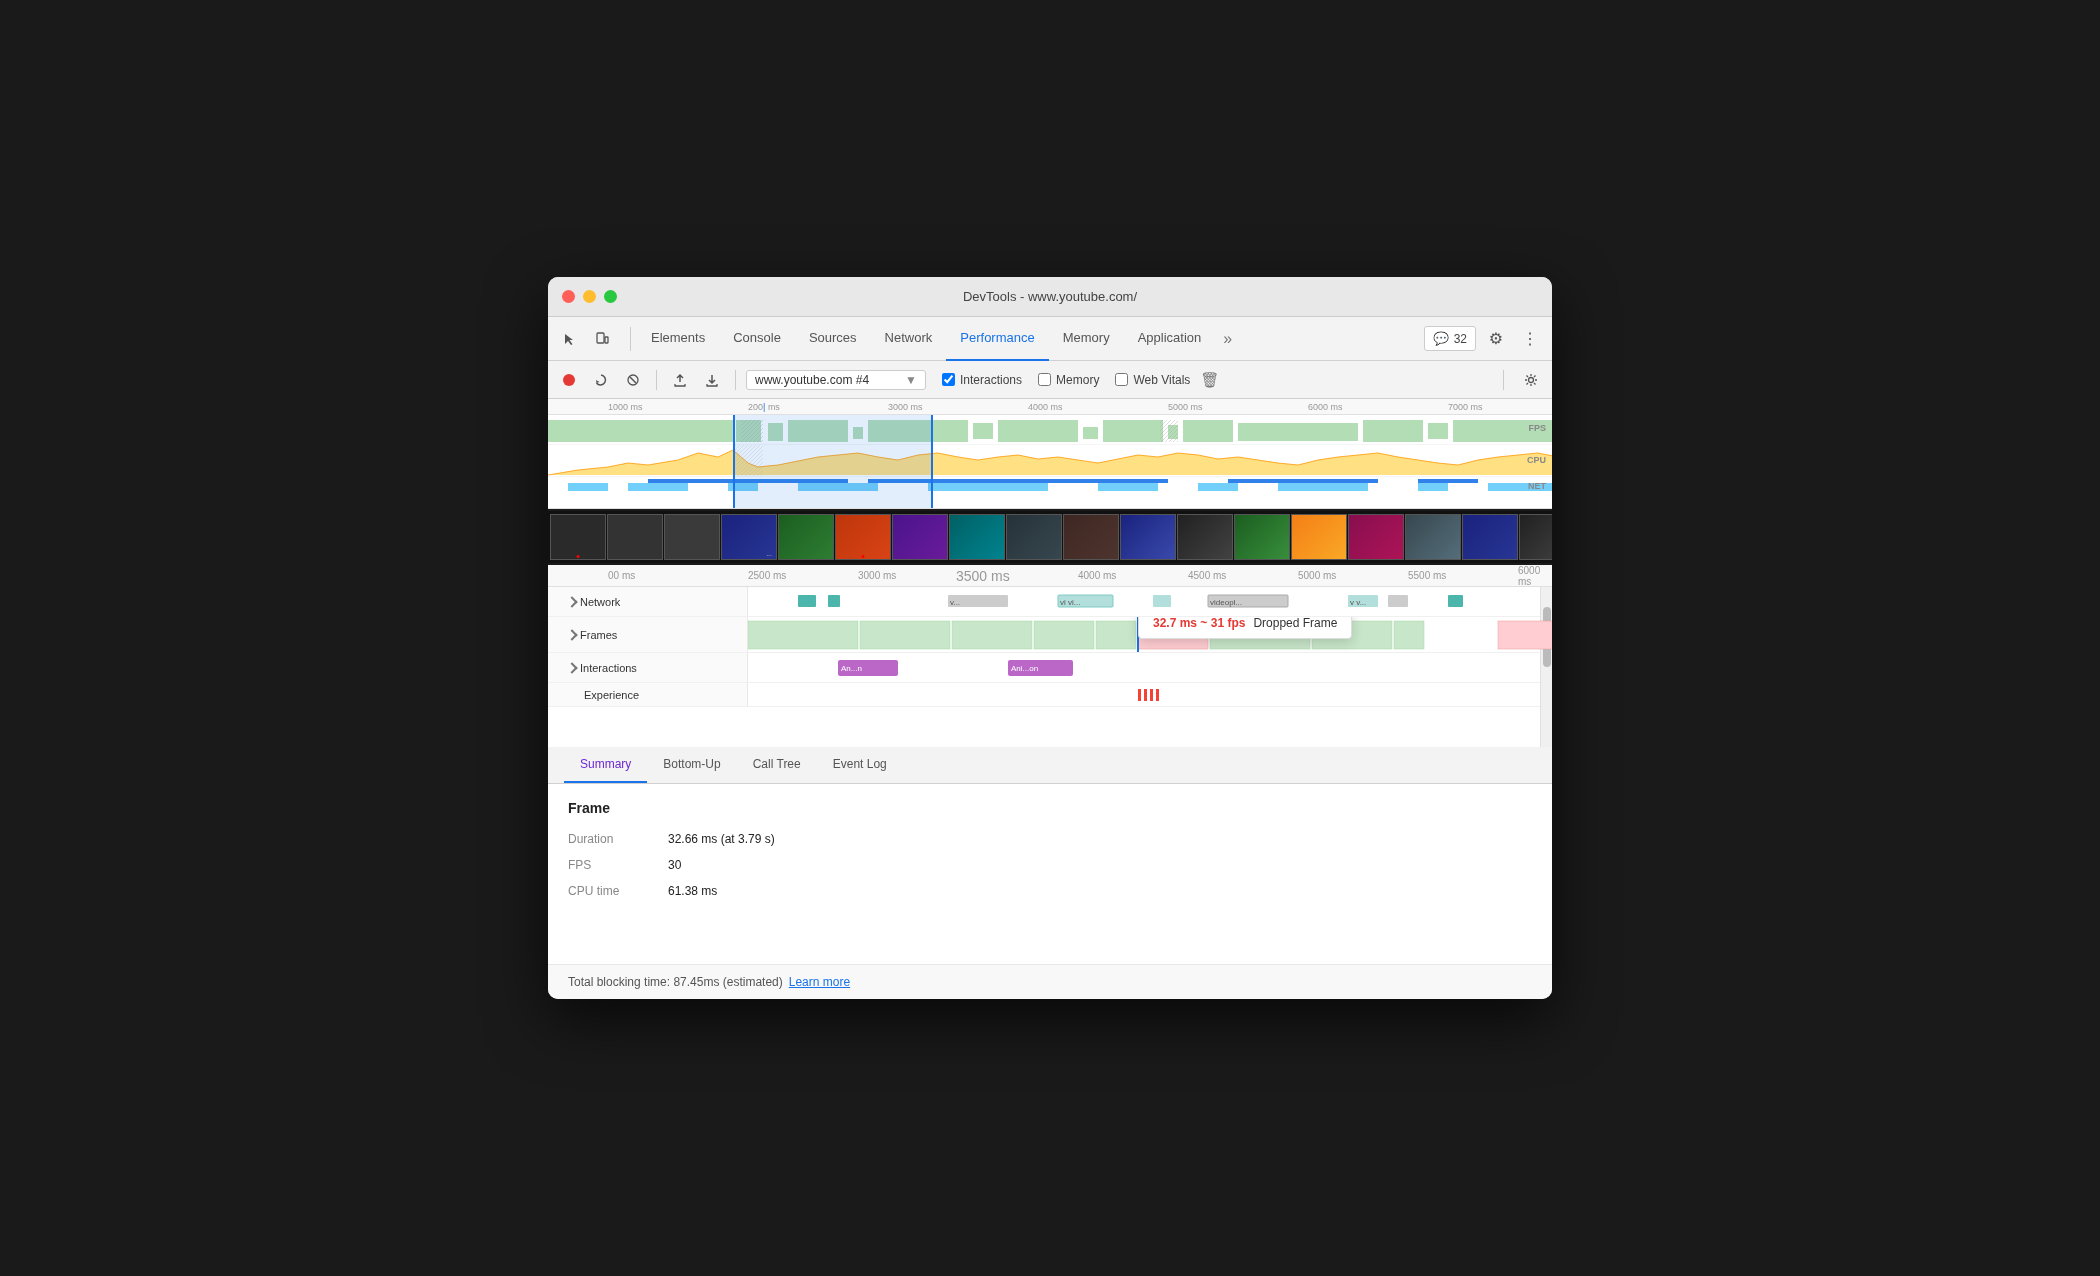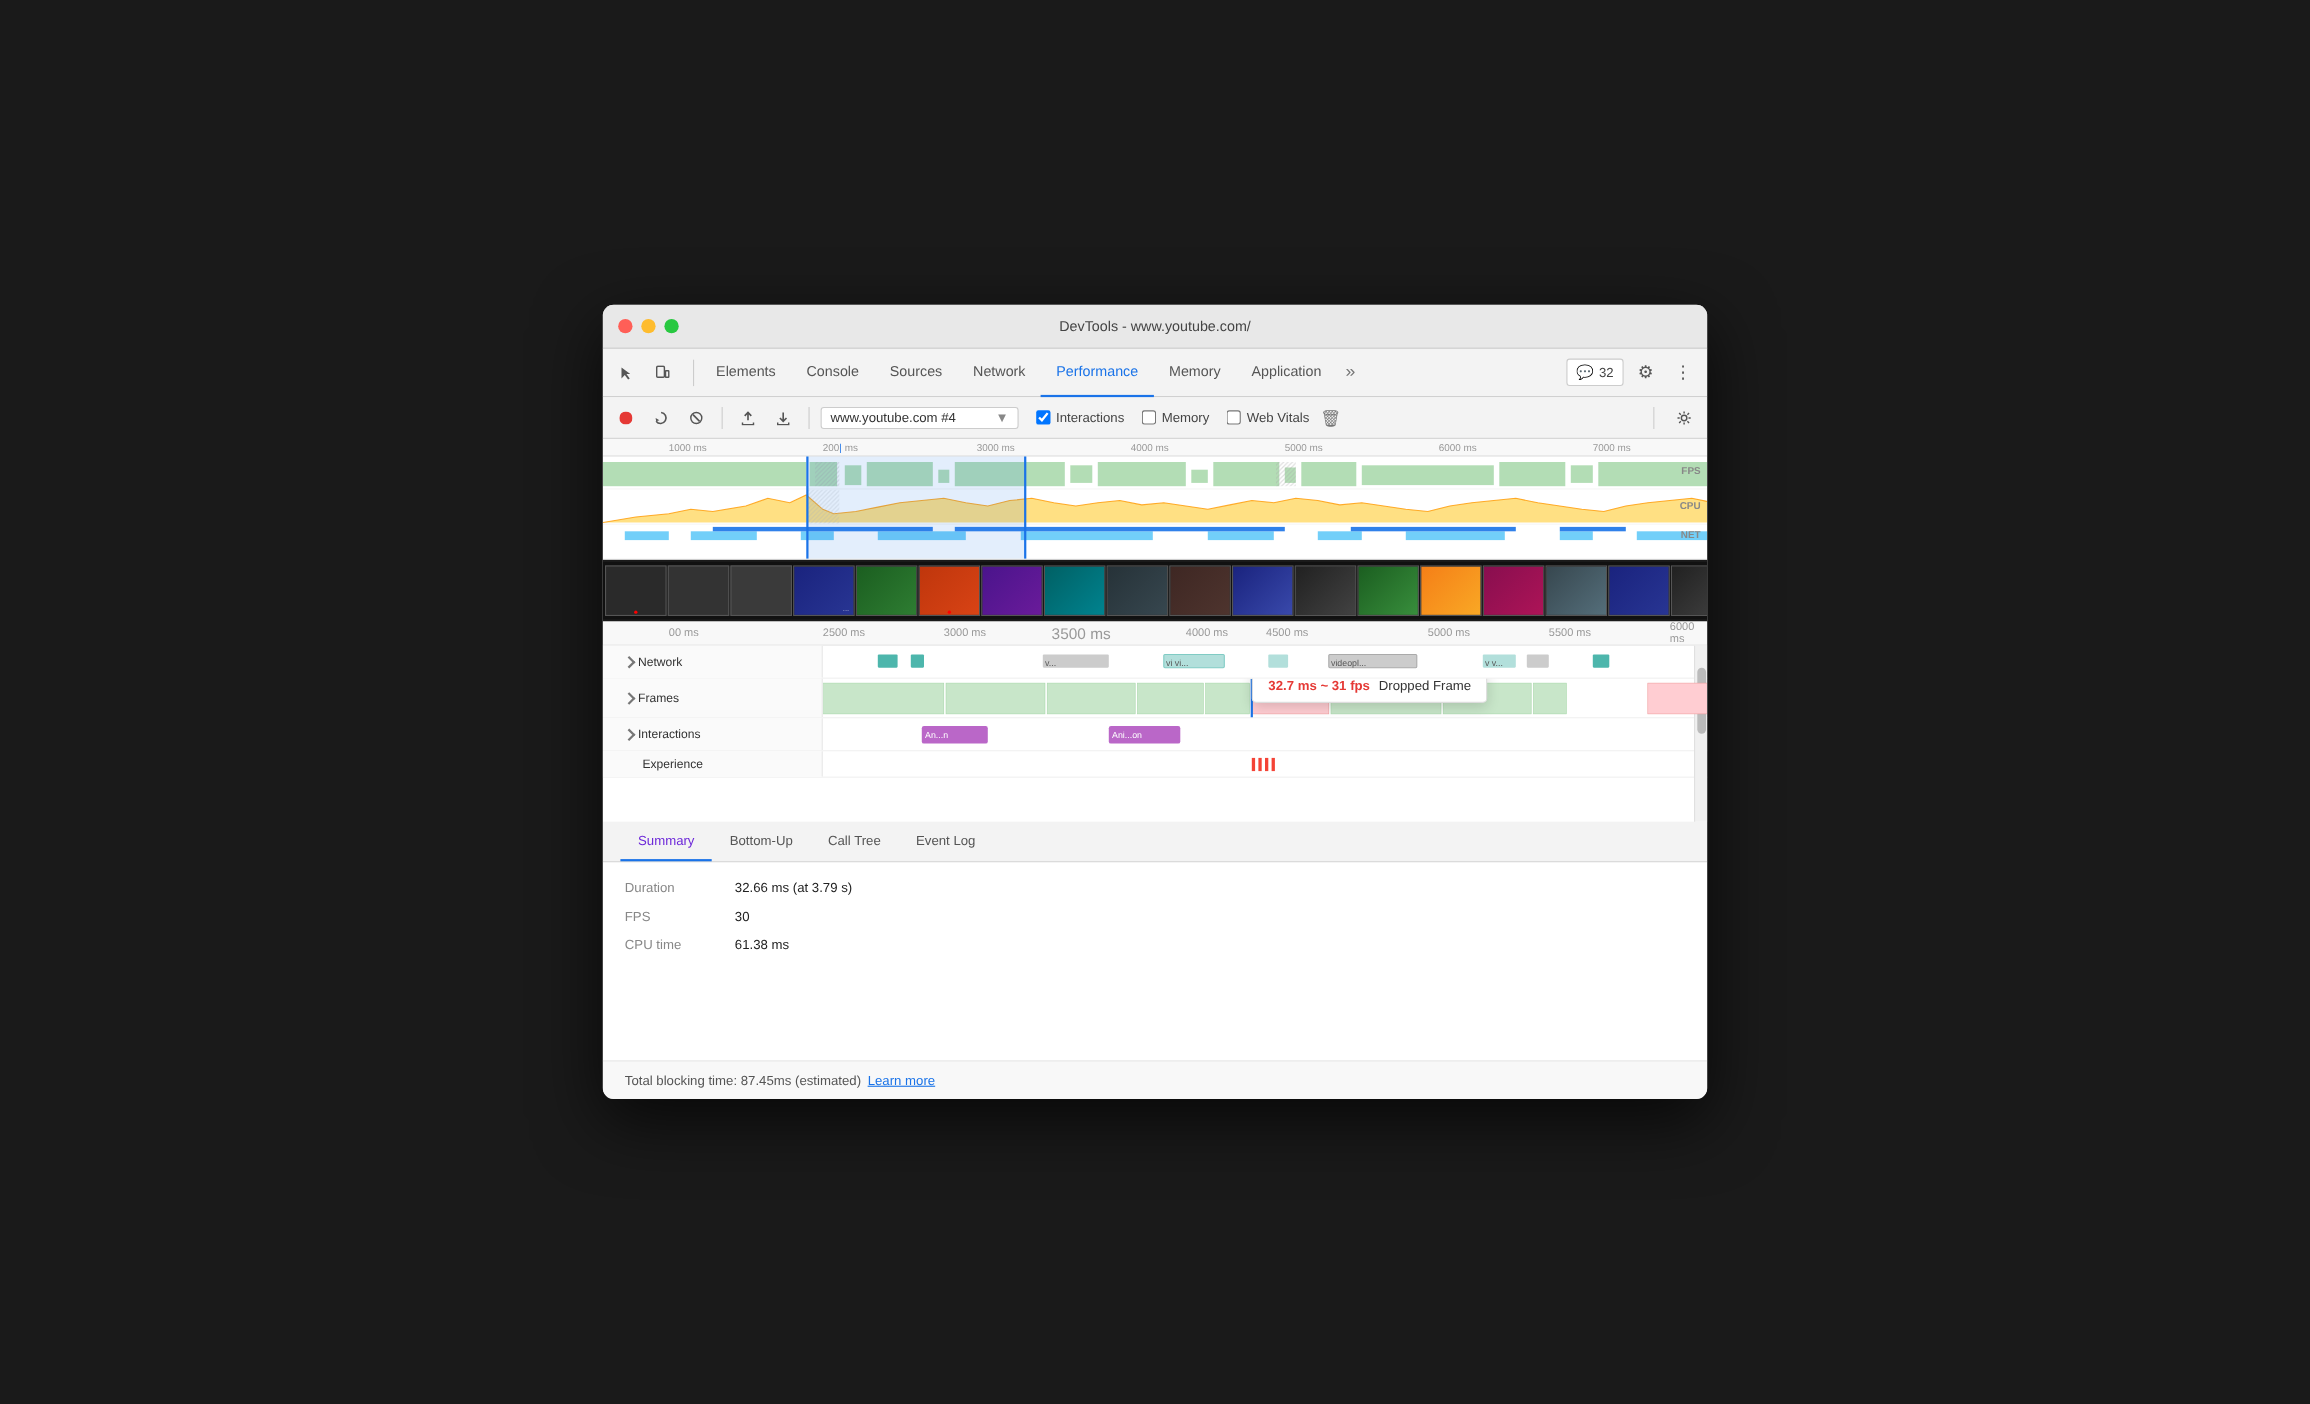--- a/index.html
+++ b/index.html
@@ -619,21 +619,21 @@
       <div style="width:56px;height:46px;background:linear-gradient(135deg,#212121,#424242);border:1px solid #555;flex-shrink:0;"></div>
     </div>
   </div>
 
   <div class="ruler" style="padding-left:200px;background:#f8f8f8;border-bottom:1px solid #e0e0e0;height:22px;display:flex;align-items:center;position:relative;overflow:hidden;">
     <div style="position:absolute;left:60px;font-size:10px;color:#999">00 ms</div>
     <div style="position:absolute;left:200px;font-size:10px;color:#999">2500 ms</div>
     <div style="position:absolute;left:310px;font-size:10px;color:#999">3000 ms</div>
     <div style="position:absolute;left:408px;font-size:14px;color:#999">3500 ms</div>
     <div style="position:absolute;left:530px;font-size:10px;color:#999">4000 ms</div>
-    <div style="position:absolute;left:603px;font-size:10px;color:#999">4500 ms</div>
+    <div style="position:absolute;left:640px;font-size:10px;color:#999">4500 ms</div>
     <div style="position:absolute;left:750px;font-size:10px;color:#999">5000 ms</div>
     <div style="position:absolute;left:860px;font-size:10px;color:#999">5500 ms</div>
     <div style="position:absolute;left:970px;font-size:10px;color:#999">6000 ms</div>
     <div style="position:absolute;left:1080px;font-size:10px;color:#999">6500 ms</div>
     <div style="position:absolute;left:1180px;font-size:10px;color:#999">70<span style="font-size:8px">|</span></div>
   </div>
 
   <div class="tracks-container" style="position:relative;">
 
     <div class="scrollbar-stub">
@@ -741,20 +741,21 @@
     </div>
     <div class="summary-tab">
       <span>Call Tree</span>
     </div>
     <div class="summary-tab">
       <span>Event Log</span>
     </div>
   </div>
 
   <div class="summary-content">
+    <div class="summary-title">Frame</div>
     <div class="summary-row">
       <span class="summary-key">Duration</span>
       <span class="summary-val">32.66 ms (at 3.79 s)</span>
     </div>
     <div class="summary-row">
       <span class="summary-key">FPS</span>
       <span class="summary-val">30</span>
     </div>
     <div class="summary-row">
       <span class="summary-key">CPU time</span>

